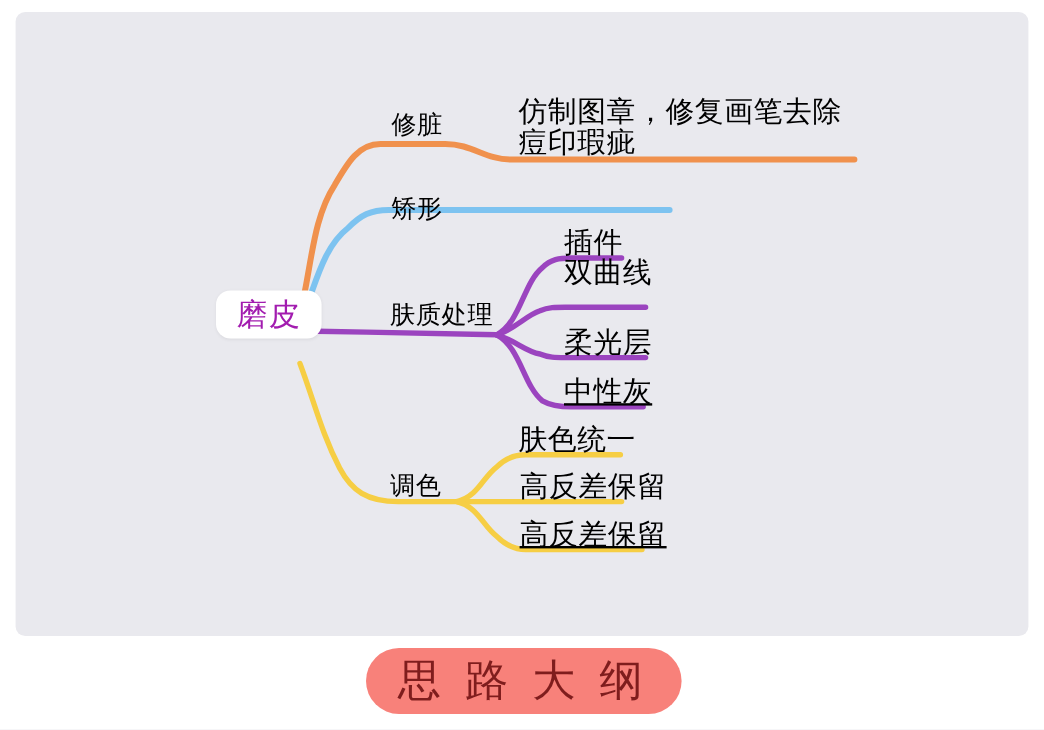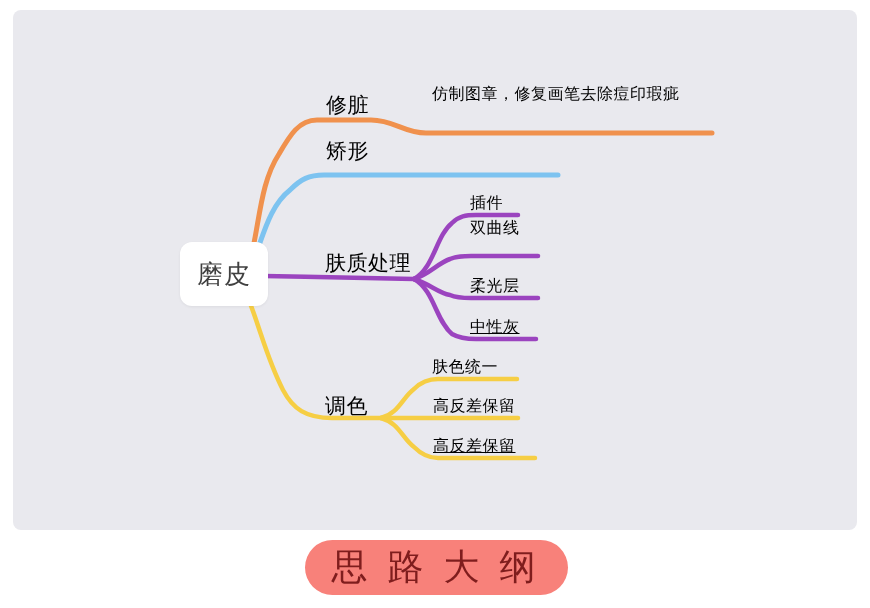--- a/index.html
+++ b/index.html
@@ -16,39 +16,39 @@
     position:absolute;left:13px;top:10px;width:844px;height:520px;
     background:#e9e9ee;border-radius:8px;
   }
 
   
   #lines{position:absolute;left:0;top:0;width:870px;height:608px;pointer-events:none;}
   #lines path{fill:none;stroke-linecap:round;stroke-linejoin:round;}
 
   
   .root-node{
-    position:absolute;left:180px;top:242px;width:88px;height:64px;
+    position:absolute;left:180px;top:242px;width:88px;height:40px;
     background:#ffffff;border-radius:12px;
     box-shadow:0 1px 3px rgba(0,0,0,0.06);
     display:flex;align-items:center;justify-content:center;
-    font-size:26px;color:#404040;letter-spacing:1px;
+    font-size:26px;color:#a21caf;letter-spacing:1px;
     cursor:pointer;
   }
 
   
   .node-label{
     position:absolute;color:#000000;letter-spacing:0.5px;
     white-space:nowrap;cursor:pointer;line-height:24px;
   }
   .branch-label{font-size:21px;}
-  .child-label{font-size:16px;}
+  .child-label{font-size:24px;}
 
   .n-xiuzang   {left:326px;top:93px;}
   .n-fangzhi   {left:432px;top:81px;width:292px;white-space:normal;line-height:26px;}
-  .n-jiaoxing  {left:326px;top:139px;}
+  .n-jiaoxing  {left:326px;top:165px;font-family:Liberation Mono, monospace;}
   .n-yehua     {left:432px;top:149px;}
   .n-fuzhi     {left:325px;top:251px;}
   .n-chajian   {left:470px;top:191px;}
   .n-shuangqx  {left:470px;top:216px;}
   .n-rouguang  {left:470px;top:274px;}
   .n-zhongxh   {left:470px;top:315px;text-decoration:underline;}
   .n-tiaose    {left:325px;top:394px;}
   .n-fuse      {left:432px;top:355px;}
   .n-ruihua    {left:433px;top:394px;}
   .n-gaofch    {left:433px;top:434px;text-decoration:underline;}

